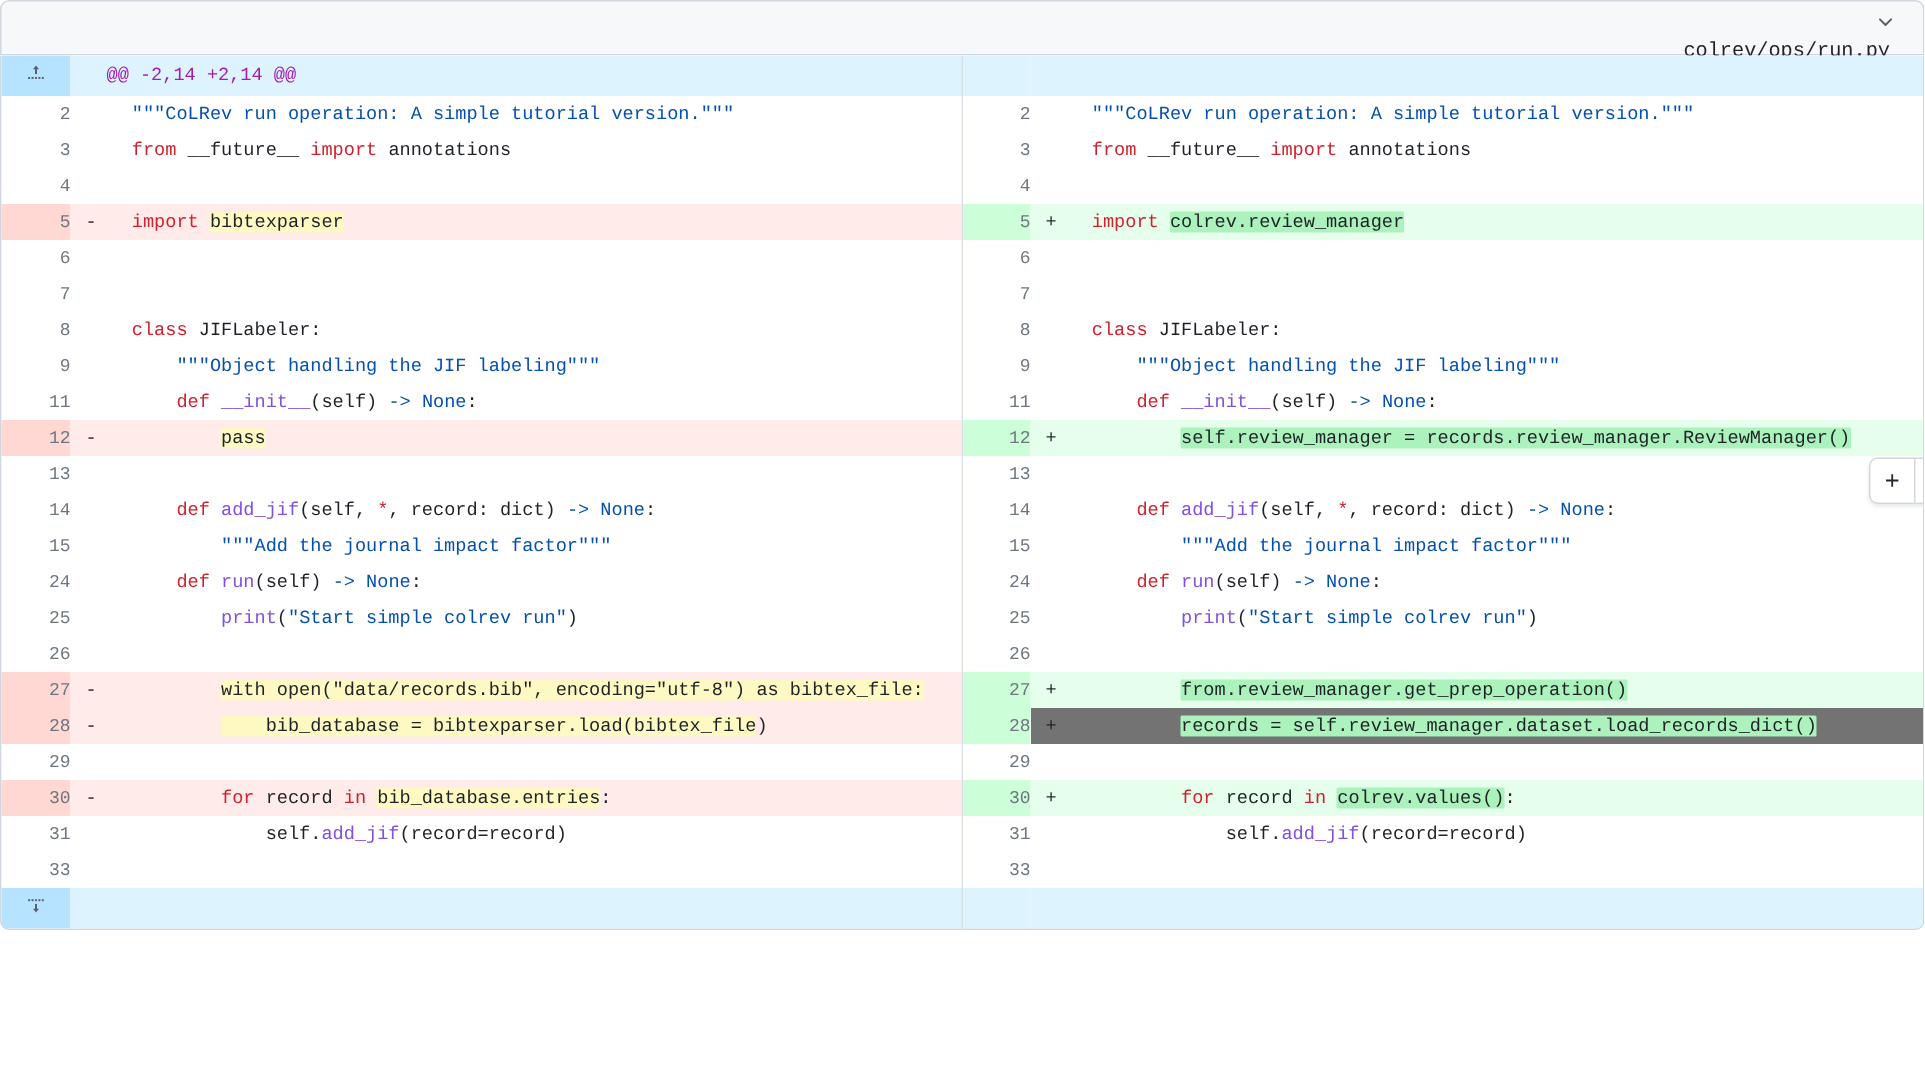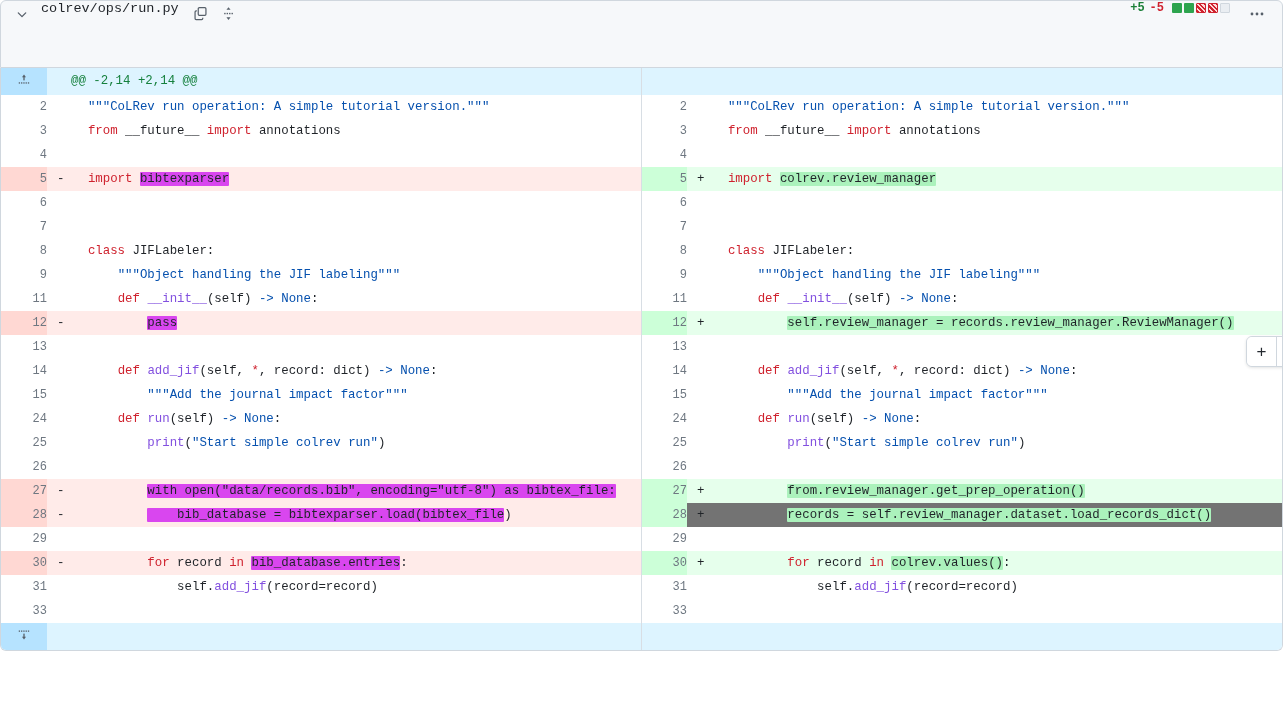--- a/index.html
+++ b/index.html
@@ -10,30 +10,31 @@
   }
   #app {
     width: 1283px; height: 725px;
     position: relative;
     overflow: hidden;
     background: #ffffff;
   }
 
   
   .file-header {
-    height: 68px;
+    height: 37px;
     box-sizing: border-box;
     display: flex;
-    align-items: flex-start;
+    align-items: flex-end;
     background: #f6f8fa;
     border: 1px solid #d0d7de;
     border-bottom: 1px solid #d0d7de;
     border-radius: 6px 6px 0 0;
     padding: 0 12px 0 8px;
     position: relative;
+    flex-direction: column;
   }
   .chevron-btn {
     width: 26px; height: 26px;
     display: flex; align-items: center; justify-content: center;
     color: #57606a;
     cursor: pointer;
     flex: 0 0 auto;
   }
   .file-path {
     font-family: "Liberation Mono", monospace;
@@ -136,36 +137,36 @@
     display: inline-block;
     width: 26px;
     text-align: left;
     padding-left: 10px;
     box-sizing: border-box;
     color: #1f2328;
   }
   .code .txt { display: inline; }
 
   
-  .hl-del { background: #d946ef; border-radius: 1px; }
+  .hl-del { background: #fef9c3; border-radius: 1px; }
   .hl-add { background: #abf2bc; border-radius: 1px; }
 
   
   tr.hunk td { background: #ddf4ff; height: 27px; }
   tr.hunk .hunk-exp {
     background: #b6e3ff;
     height: 27px;
     text-align: center;
     color: #57606a;
     cursor: pointer;
     vertical-align: middle;
   }
   tr.hunk .hunk-text {
     height: 27px; line-height: 27px;
-    color: #15803d;
+    color: #a21caf;
     white-space: pre;
     padding-left: 24px;
     font-family: "Liberation Mono", monospace;
     font-size: 12.4px;
     overflow: hidden;
   }
   tr.hunk .hunk-empty { background: #ddf4ff; height: 27px; }
 
   
   td.div-left { border-right: 1px solid #d8dee4; }

